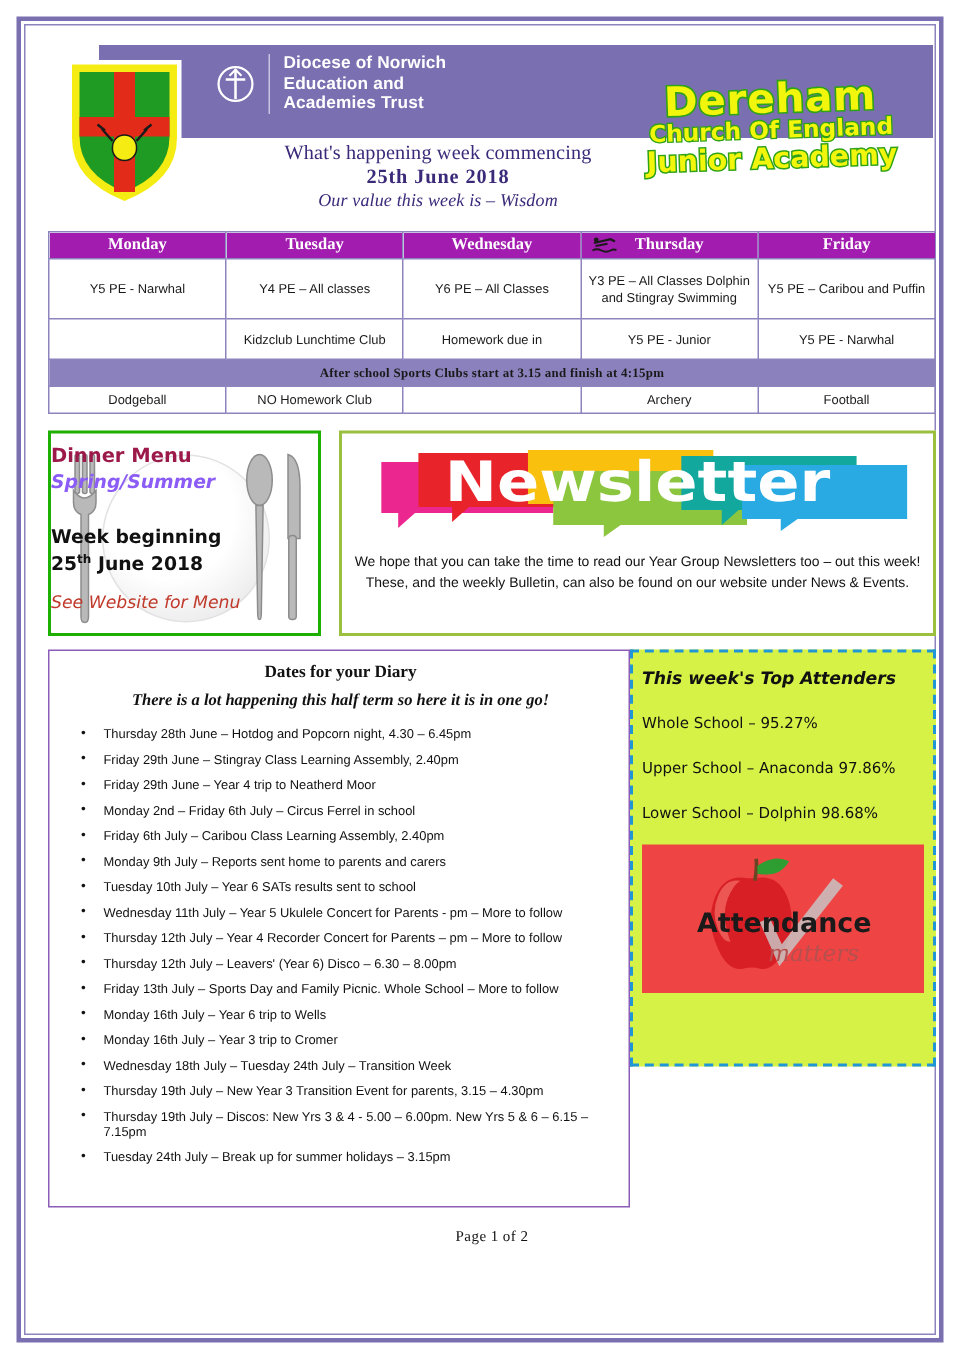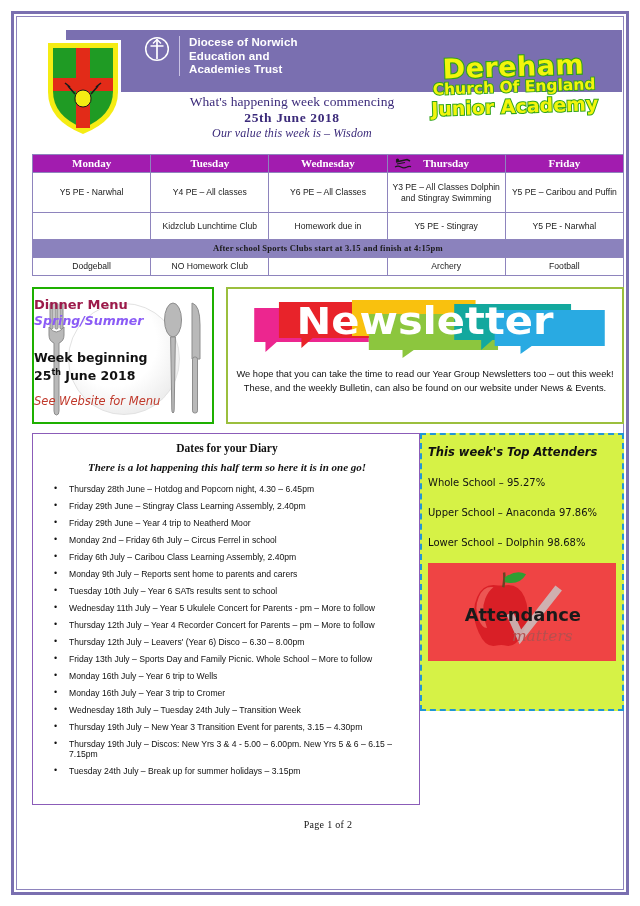--- a/index.html
+++ b/index.html
@@ -46,21 +46,21 @@
   }
   .crest {
     position: absolute;
     left: 8px; top: 4px;
     width: 86px; height: 108px;
     z-index: 5;
   }
   .diocese-logo {
     position: absolute;
     left: 112px; top: 6px;
-    display: flex; gap: 9px;
+    display: flex; align-items: center; gap: 9px;
     z-index: 6;
   }
   .diocese-mark { width: 26px; height: 26px; flex: 0 0 26px; }
   .diocese-divider {
     width: 1px; height: 40px; background: #c9c2e4;
   }
   .diocese-text {
     color: #ffffff;
     font-size: 11.5px;
     line-height: 13.5px;
@@ -386,21 +386,21 @@
           <td>Y5 PE - Narwhal</td>
           <td>Y4 PE – All classes</td>
           <td>Y6 PE – All Classes</td>
           <td>Y3 PE – All Classes Dolphin and Stingray Swimming</td>
           <td>Y5 PE – Caribou and Puffin</td>
         </tr>
         <tr class="row-mid">
           <td></td>
           <td>Kidzclub Lunchtime Club</td>
           <td>Homework due in</td>
-          <td>Y5 PE - Stingray</td>
+          <td>Y5 PE - Junior</td>
           <td>Y5 PE - Narwhal</td>
         </tr>
         <tr class="banner-row">
           <td colspan="5">After school Sports Clubs start at 3.15 and finish at 4:15pm</td>
         </tr>
         <tr class="row-clubs">
           <td>Dodgeball</td>
           <td>NO Homework Club</td>
           <td></td>
           <td>Archery</td>

